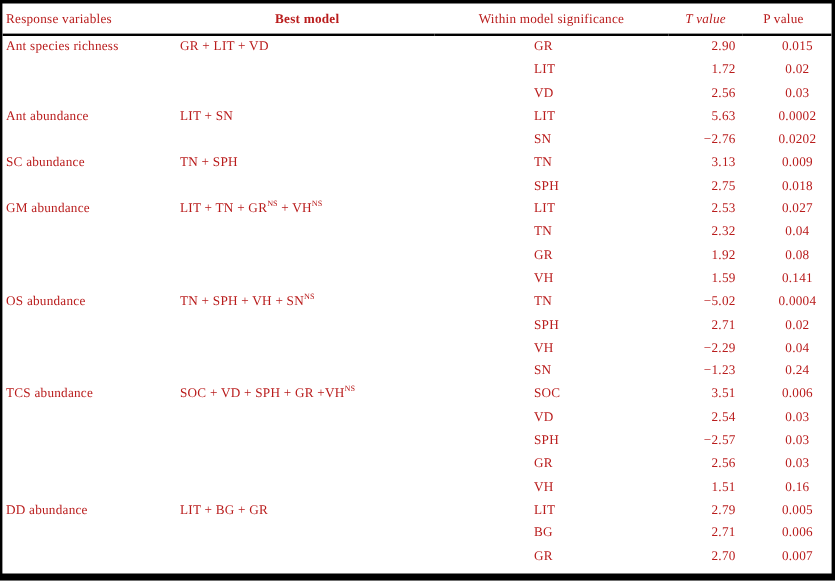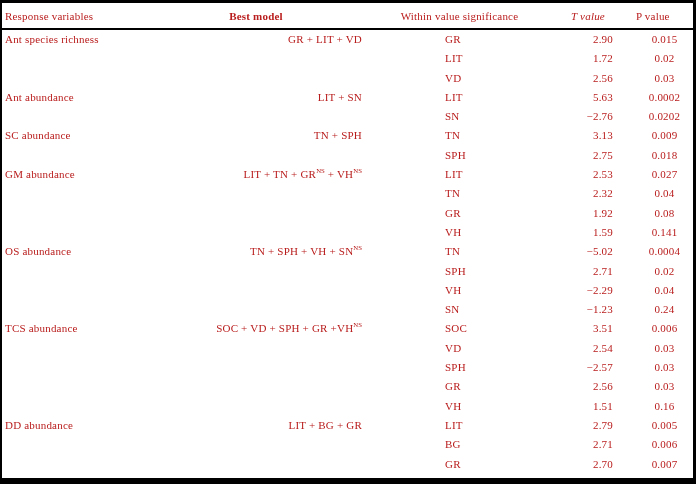--- a/index.html
+++ b/index.html
@@ -48,21 +48,21 @@
   thead th.h5 { text-align: left;   padding-left: 17px; margin-top: 44px; }
 
   tbody td {
     height: 19.3px;
     line-height: 19.3px;
     padding: 0;
     vertical-align: top;
     white-space: nowrap;
   }
   td.c1 { text-align: left;   padding-left: 3px; }
-  td.c2 { text-align: right; }
+  td.c2 { text-align: left; }
   td.c3 { text-align: left;   padding-left: 83px; }
   td.c4 { text-align: right;  padding-right: 6px; }
   td.c5 { text-align: center;   padding-left: 17px; }
 
   sup.ns {
     font-size: 62%;
     letter-spacing: 0;
     vertical-align: 5px;
     line-height: 0;
   }
@@ -76,21 +76,21 @@
       <col class="c1">
         <col class="c2">
         <col class="c3">
         <col class="c4">
         <col class="c5">
     </colgroup>
     <thead>
       <tr>
         <th class="h1">Response variables</th>
         <th class="h2">Best model</th>
-        <th class="h3">Within value significance</th>
+        <th class="h3">Within model significance</th>
         <th class="h4">T value</th>
         <th class="h5">P value</th>
       </tr>
     </thead>
     <tbody>
         <tr>
           <td class="c1" rowspan="3">Ant species richness</td>
           <td class="c2" rowspan="3">GR + LIT + VD</td>
           <td class="c3">GR</td>
           <td class="c4">2.90</td>

